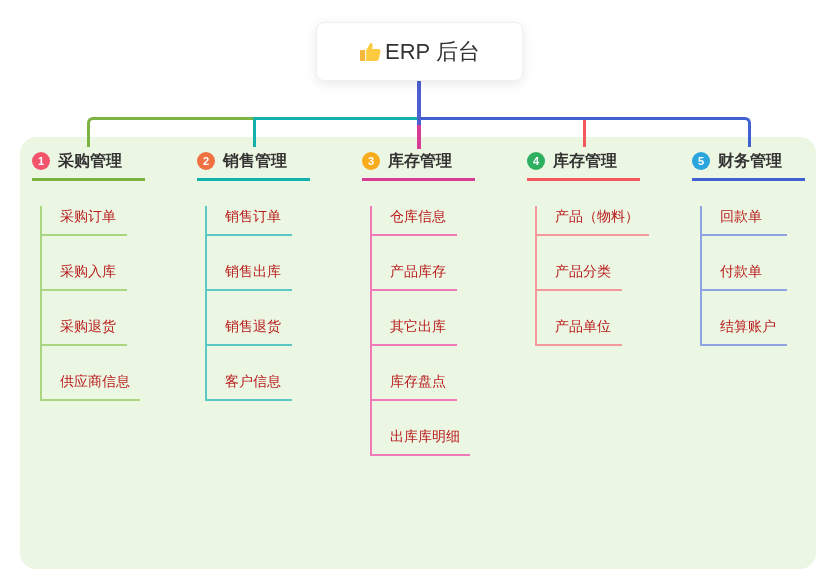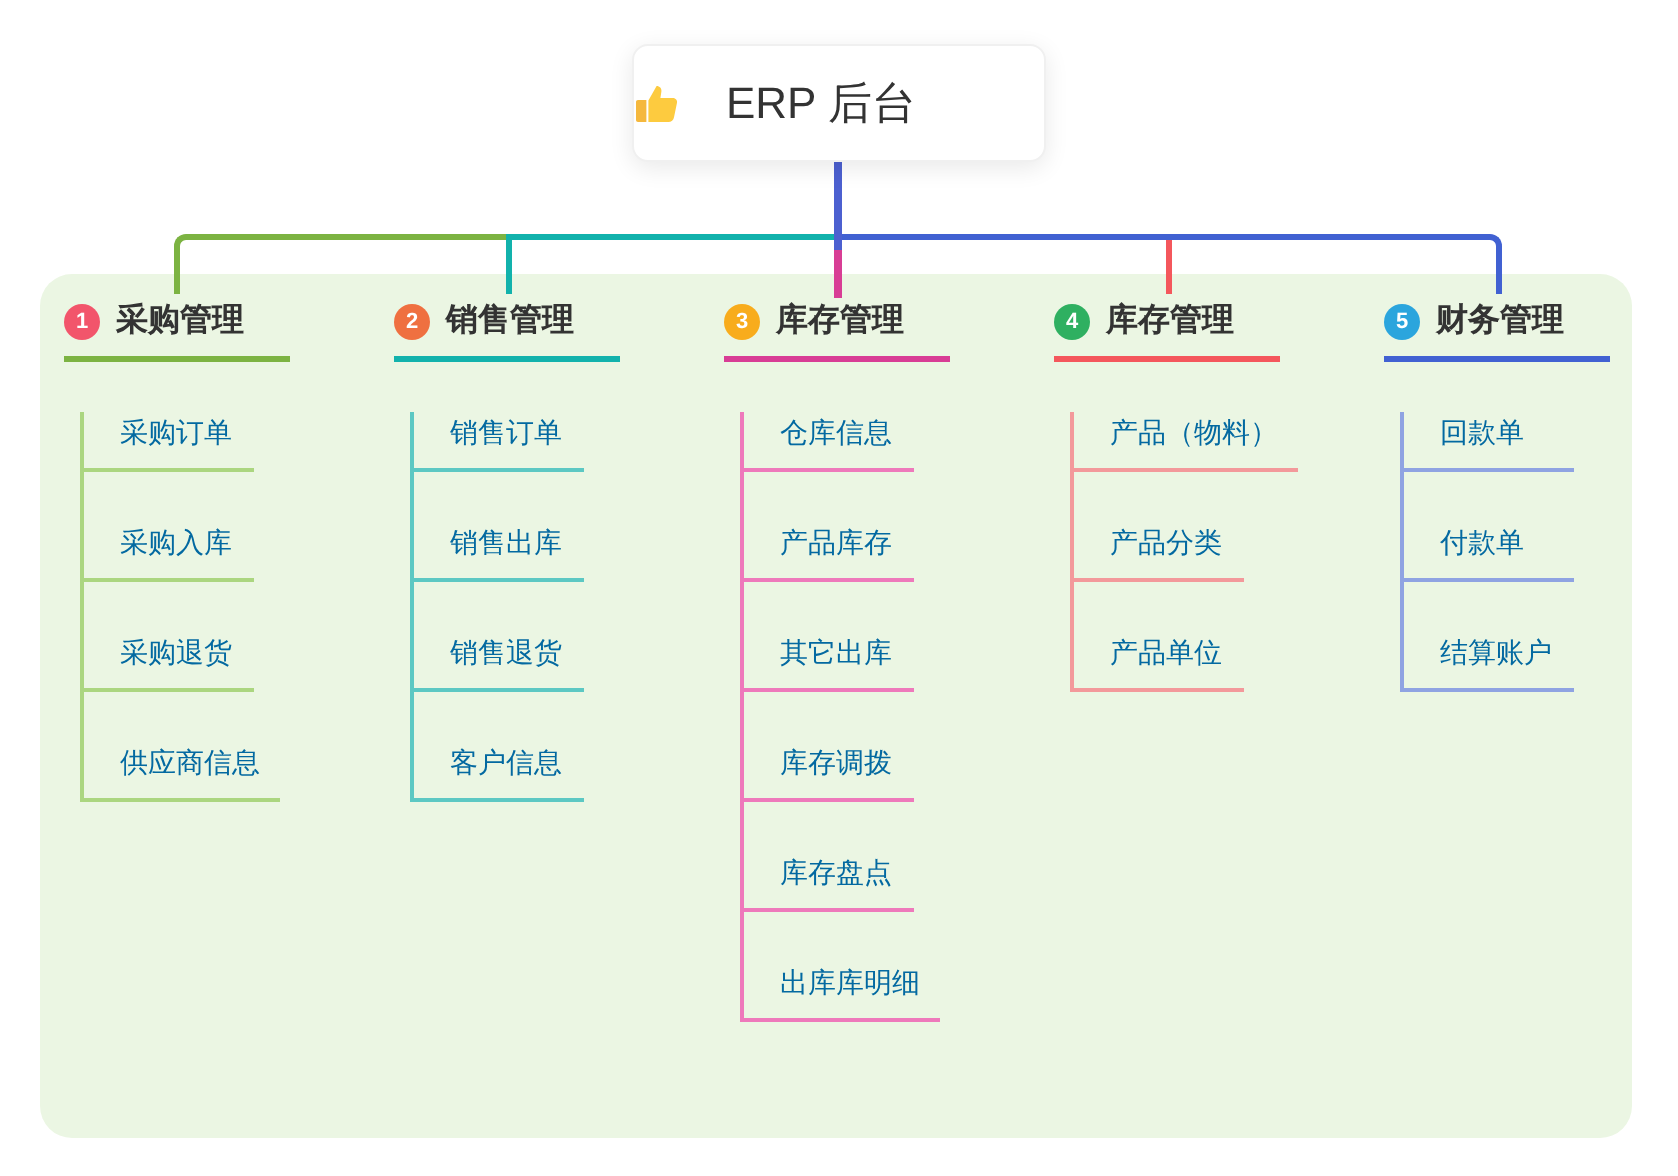--- a/index.html
+++ b/index.html
@@ -13,21 +13,21 @@
   
   .panel {
     position:absolute; left:20px; top:137px; width:796px; height:432px;
     background:var(--panel-bg,#EBF6E3); border-radius:16px;
   }
   
   .root-node {
     position:absolute; left:316px; top:22px; width:207px; height:59px;
     background:#fff; border:1px solid #f0f0f0; border-radius:8px;
     box-shadow:0 3px 12px rgba(0,0,0,.09);
-    display:flex; align-items:center; gap:22px;
+    display:flex; align-items:center; justify-content:center; gap:2px;
     font-size:22px; color:#333; font-weight:500; z-index:3;
   }
   .thumb-icon { width:24px; height:24px; display:inline-block; }
   
   .conn { position:absolute; z-index:1; }
   .conn-root-v   { left:417px; top:80px;  width:4px;  height:45px; }
   .conn-elbow-l  { left:87px;  top:117px; width:166px; height:30px;
                    border-top:3px solid; border-left:3px solid; border-top-left-radius:6px; }
   .conn-teal-h   { left:253px; top:117px; width:164px; height:3px; }
   .conn-teal-v   { left:253px; top:117px; width:3px;  height:30px; }
@@ -48,21 +48,21 @@
     width:18px; height:18px; border-radius:50%; background:var(--bc);
     color:#fff; font-size:11px; font-weight:bold;
     display:flex; align-items:center; justify-content:center; flex:0 0 18px;
   }
   .branch-label { font-size:16px; line-height:22px; color:#333; font-weight:700; white-space:nowrap; }
   .items { margin-left:8px; border-left:2px solid var(--cl); }
   .item {
     display:block; width:max-content; min-width:85px;
     margin-top:25px; padding:0 10px 8px 18px;
     border-bottom:2px solid var(--cl);
-    font-size:14px; line-height:20px; color:#0369a1; white-space:nowrap;
+    font-size:14px; line-height:20px; color:#b91c1c; white-space:nowrap;
   }
 </style>
 </head>
 <body style="--panel-bg: #EBF6E3;">
 
 <div class="panel"></div>
 
 <div class="conn conn-root-v" style="background: rgb(76, 96, 208);"></div>
 <div class="conn conn-elbow-l" style="border-color: rgb(124, 179, 66);"></div>
 <div class="conn conn-teal-h" style="background: rgb(18, 178, 172);"></div>
@@ -107,21 +107,20 @@
 
 <div class="branch branch-3" style="--c: #D83D95; --cl: #EE79BB; --bc: #F8AC1C;">
   <div class="branch-title">
     <span class="badge">3</span>
     <span class="branch-label">库存管理</span>
   </div>
   <div class="items">
       <div class="item">仓库信息</div>
       <div class="item">产品库存</div>
       <div class="item">其它出库</div>
-      <div class="item">库存调拨</div>
       <div class="item">库存盘点</div>
       <div class="item">出库库明细</div>
     </div>
 </div>
 
 <div class="branch branch-4" style="--c: #F4575C; --cl: #F3999B; --bc: #2FB061;">
   <div class="branch-title">
     <span class="badge">4</span>
     <span class="branch-label">库存管理</span>
   </div>

